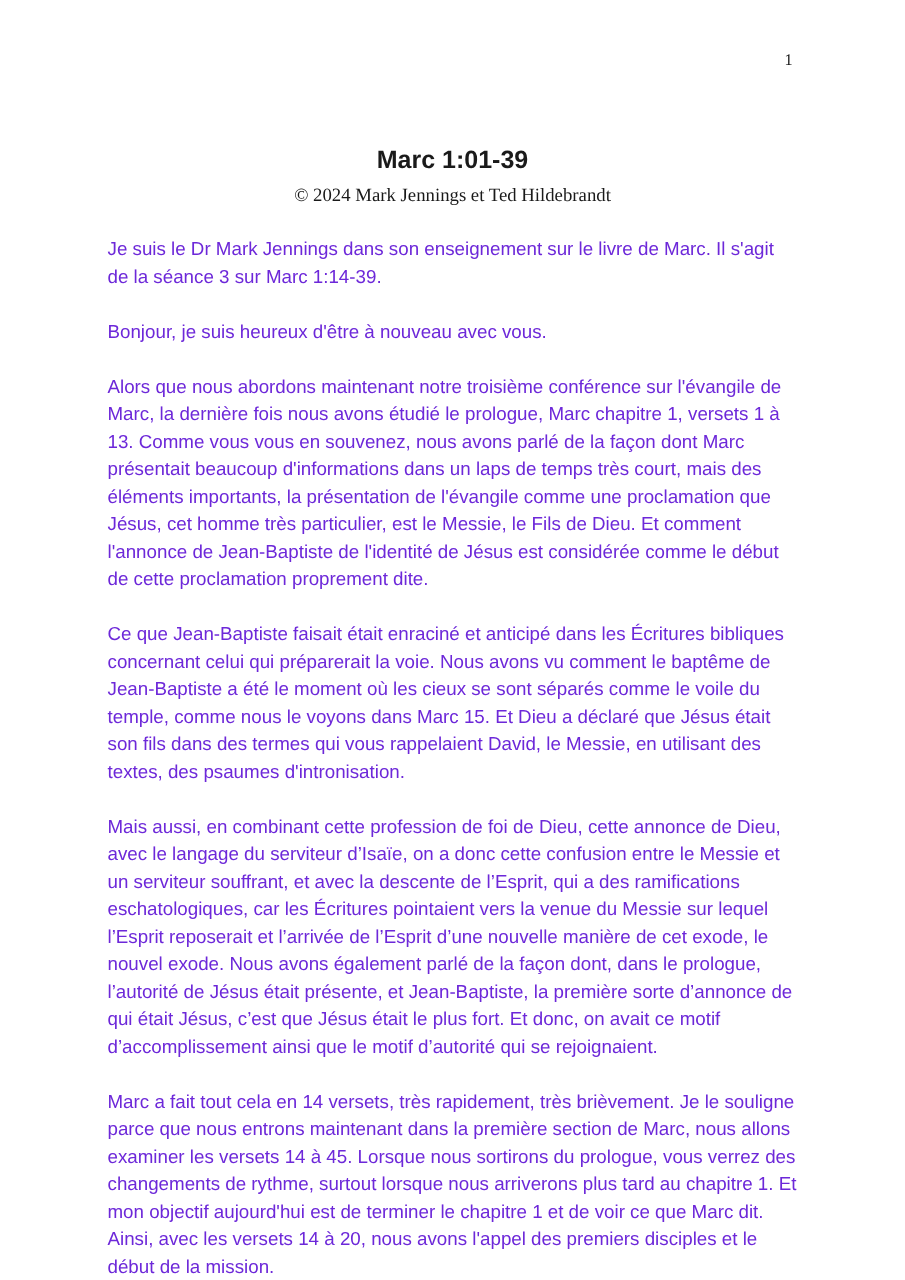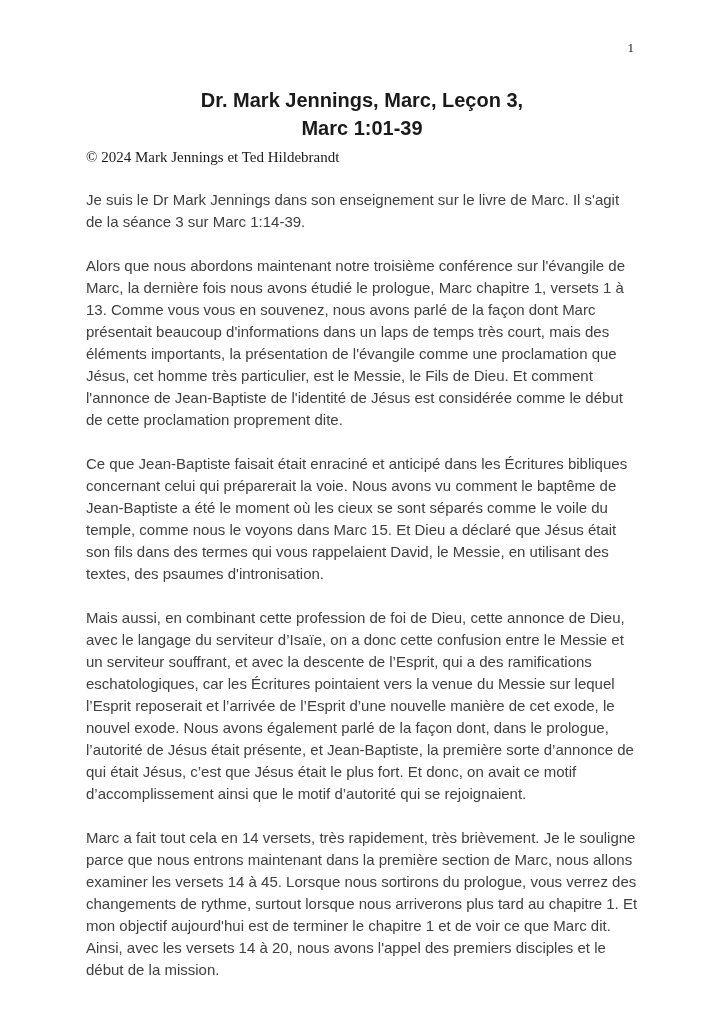--- a/index.html
+++ b/index.html
@@ -26,56 +26,57 @@
   }
   .doc-title {
     text-align: center;
     font-weight: bold;
     font-size: 20px;
     line-height: 28px;
     color: #1a1a1a;
     font-family: "Liberation Sans", sans-serif;
   }
   .doc-copyright {
-    text-align: left;
+    text-align: center;
     font-family: "Liberation Serif", serif;
     font-size: 15px;
     line-height: 20px;
     margin-top: 5px;
     color: #1a1a1a;
   }
   .body-text {
     margin-top: 14px;
   }
   .body-text p {
     font-size: 15px;
     line-height: 22px;
     margin-top: 22px;
-    color: #404040;
+    color: #6d28d9;
     text-align: left;
   }
 </style>
 </head>
 <body>
 
 <div class="page">
 
   <div class="page-number">1</div>
 
   <div class="content">
 
     <h1 class="doc-title">
-      <span>Dr. Mark Jennings, Marc, Leçon 3,</span><br>
+      <br>
       <span>Marc 1:01-39</span>
     </h1>
 
     <div class="doc-copyright">© 2024 Mark Jennings et Ted Hildebrandt</div>
 
     <div class="body-text">
       <p>Je suis le Dr Mark Jennings dans son enseignement sur le livre de Marc. Il s'agit de la séance 3 sur Marc 1:14-39.</p>
+      <p>Bonjour, je suis heureux d'être à nouveau avec vous.</p>
       <p>Alors que nous abordons maintenant notre troisième conférence sur l'évangile de Marc, la dernière fois nous avons étudié le prologue, Marc chapitre 1, versets 1 à 13. Comme vous vous en souvenez, nous avons parlé de la façon dont Marc présentait beaucoup d'informations dans un laps de temps très court, mais des éléments importants, la présentation de l'évangile comme une proclamation que Jésus, cet homme très particulier, est le Messie, le Fils de Dieu. Et comment l'annonce de Jean-Baptiste de l'identité de Jésus est considérée comme le début de cette proclamation proprement dite.</p>
       <p>Ce que Jean-Baptiste faisait était enraciné et anticipé dans les Écritures bibliques concernant celui qui préparerait la voie. Nous avons vu comment le baptême de Jean-Baptiste a été le moment où les cieux se sont séparés comme le voile du temple, comme nous le voyons dans Marc 15. Et Dieu a déclaré que Jésus était son fils dans des termes qui vous rappelaient David, le Messie, en utilisant des textes, des psaumes d'intronisation.</p>
       <p>Mais aussi, en combinant cette profession de foi de Dieu, cette annonce de Dieu, avec le langage du serviteur d’Isaïe, on a donc cette confusion entre le Messie et un serviteur souffrant, et avec la descente de l’Esprit, qui a des ramifications eschatologiques, car les Écritures pointaient vers la venue du Messie sur lequel l’Esprit reposerait et l’arrivée de l’Esprit d’une nouvelle manière de cet exode, le nouvel exode. Nous avons également parlé de la façon dont, dans le prologue, l’autorité de Jésus était présente, et Jean-Baptiste, la première sorte d’annonce de qui était Jésus, c’est que Jésus était le plus fort. Et donc, on avait ce motif d’accomplissement ainsi que le motif d’autorité qui se rejoignaient.</p>
       <p>Marc a fait tout cela en 14 versets, très rapidement, très brièvement. Je le souligne parce que nous entrons maintenant dans la première section de Marc, nous allons examiner les versets 14 à 45. Lorsque nous sortirons du prologue, vous verrez des changements de rythme, surtout lorsque nous arriverons plus tard au chapitre 1. Et mon objectif aujourd'hui est de terminer le chapitre 1 et de voir ce que Marc dit. Ainsi, avec les versets 14 à 20, nous avons l'appel des premiers disciples et le début de la mission.</p>
     </div>
 
   </div>
 </div>
 
 </body></html>

